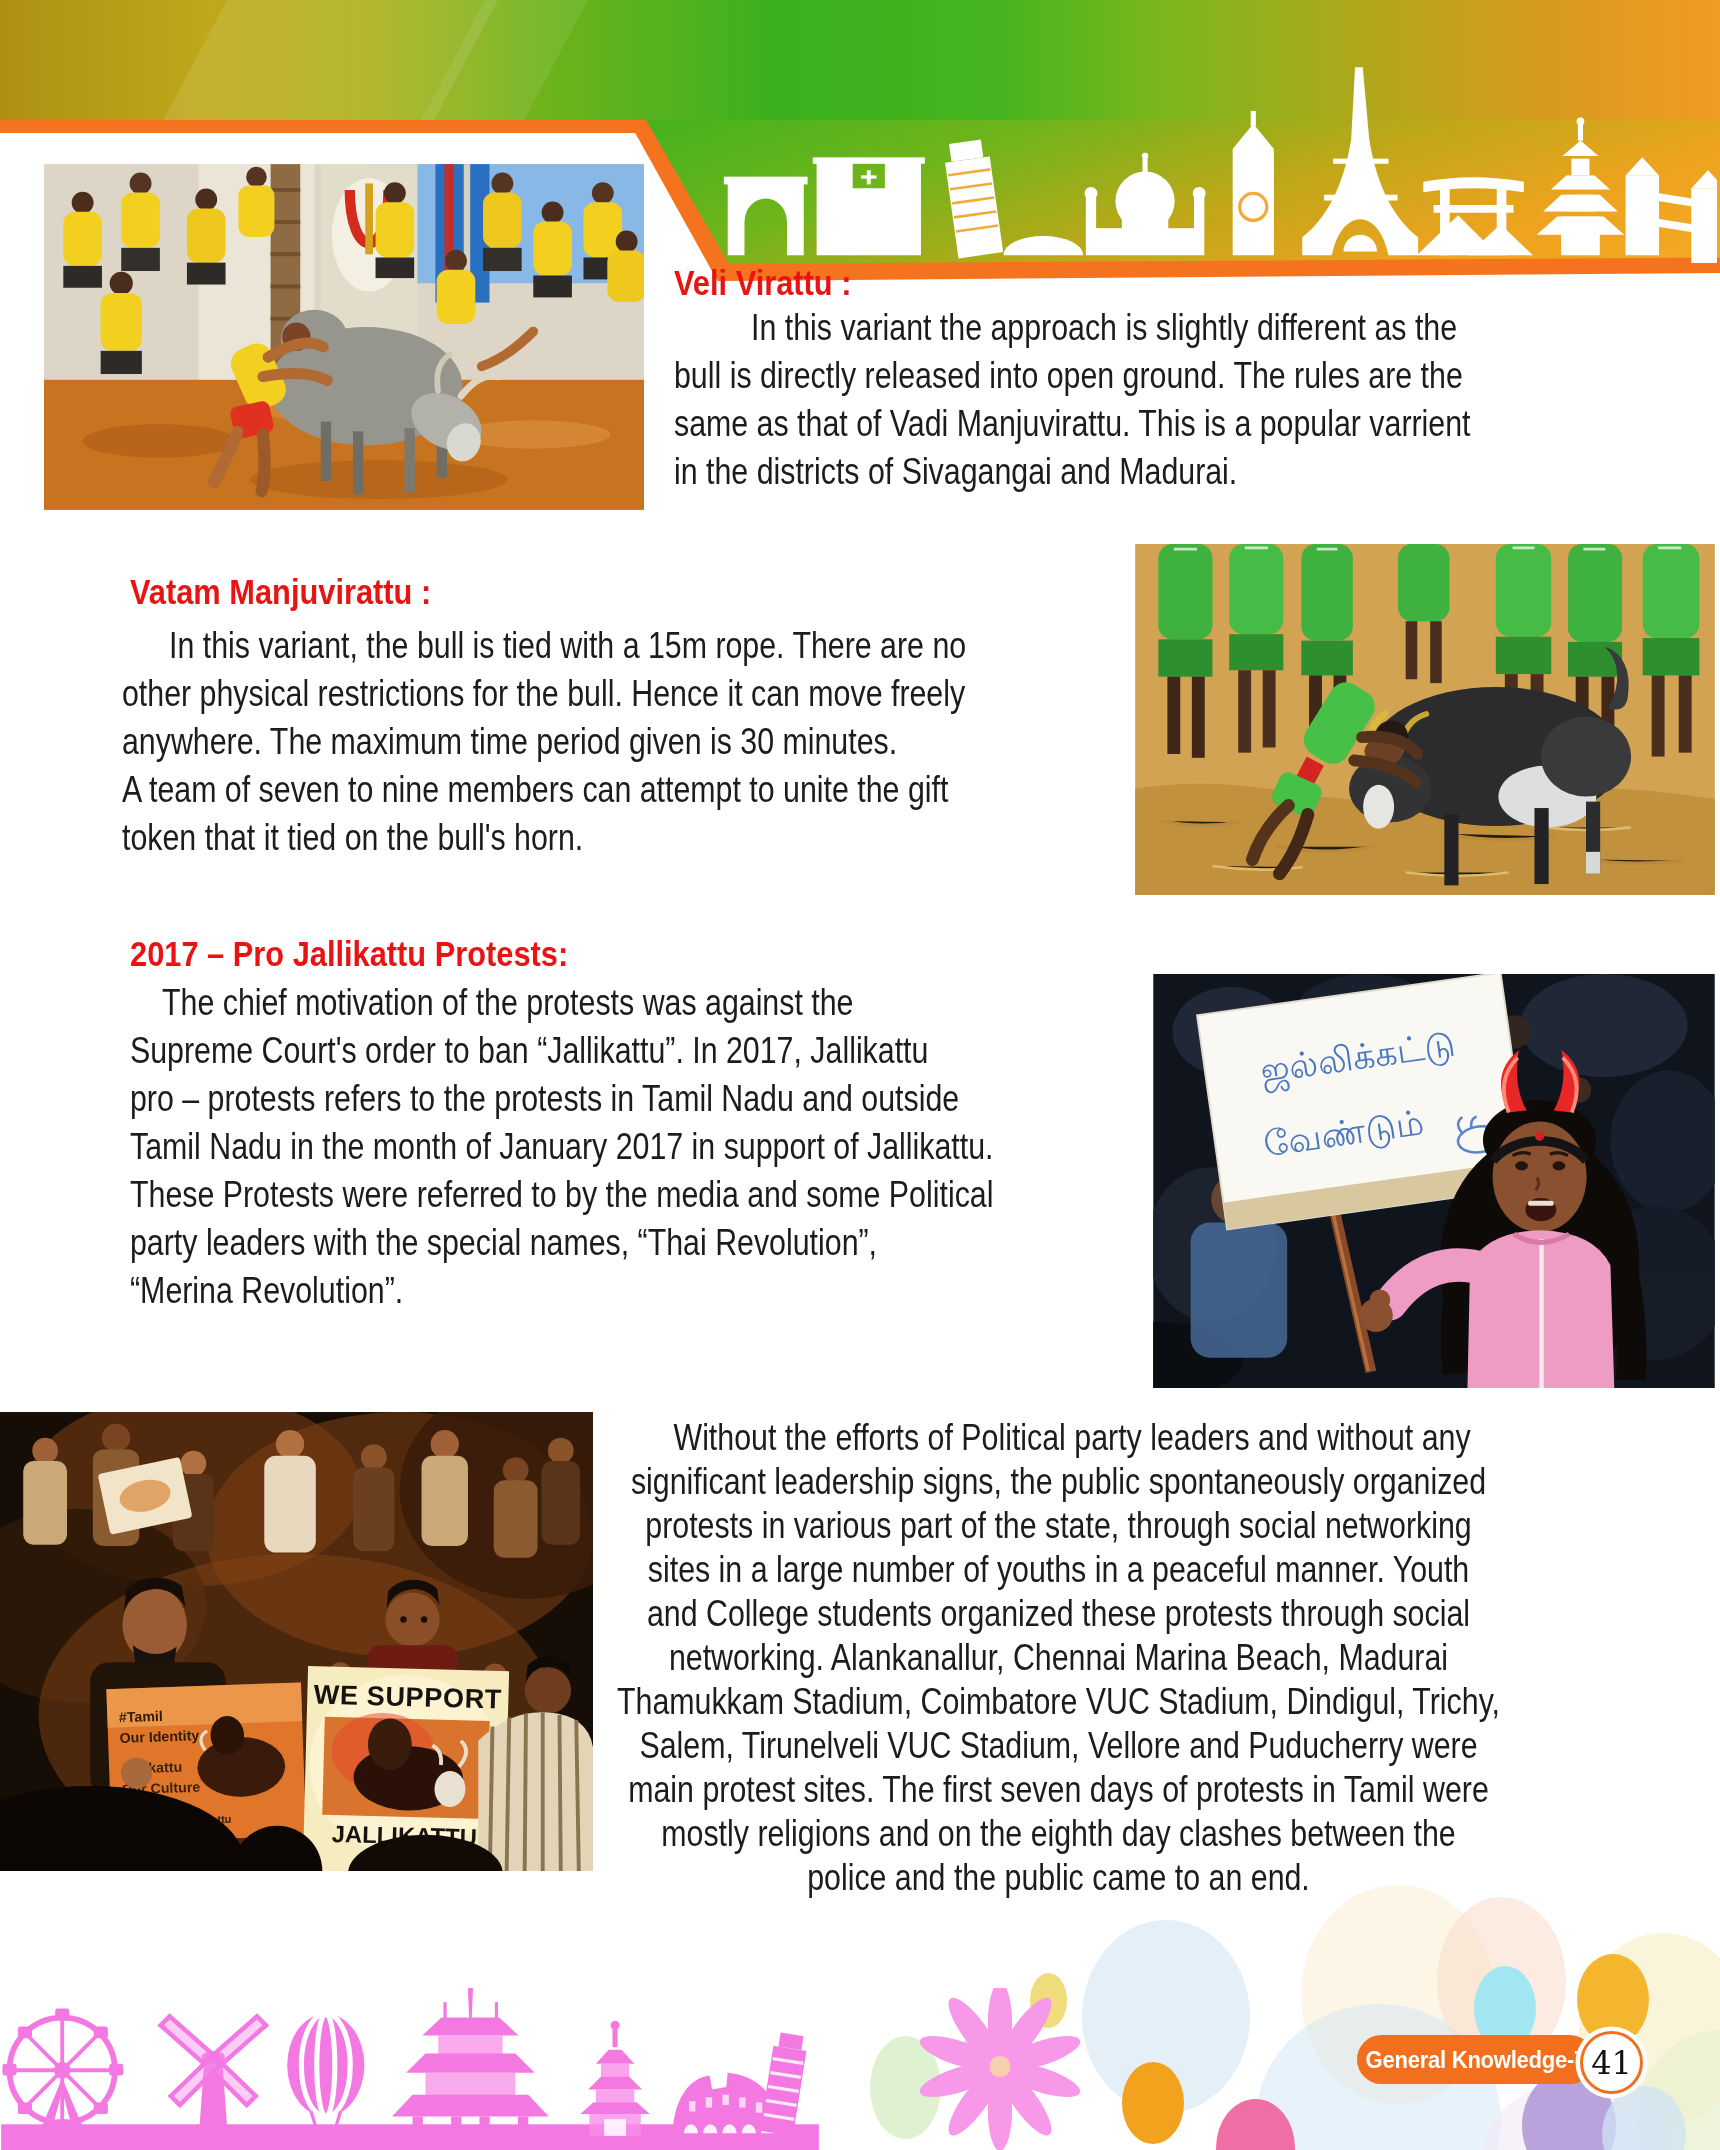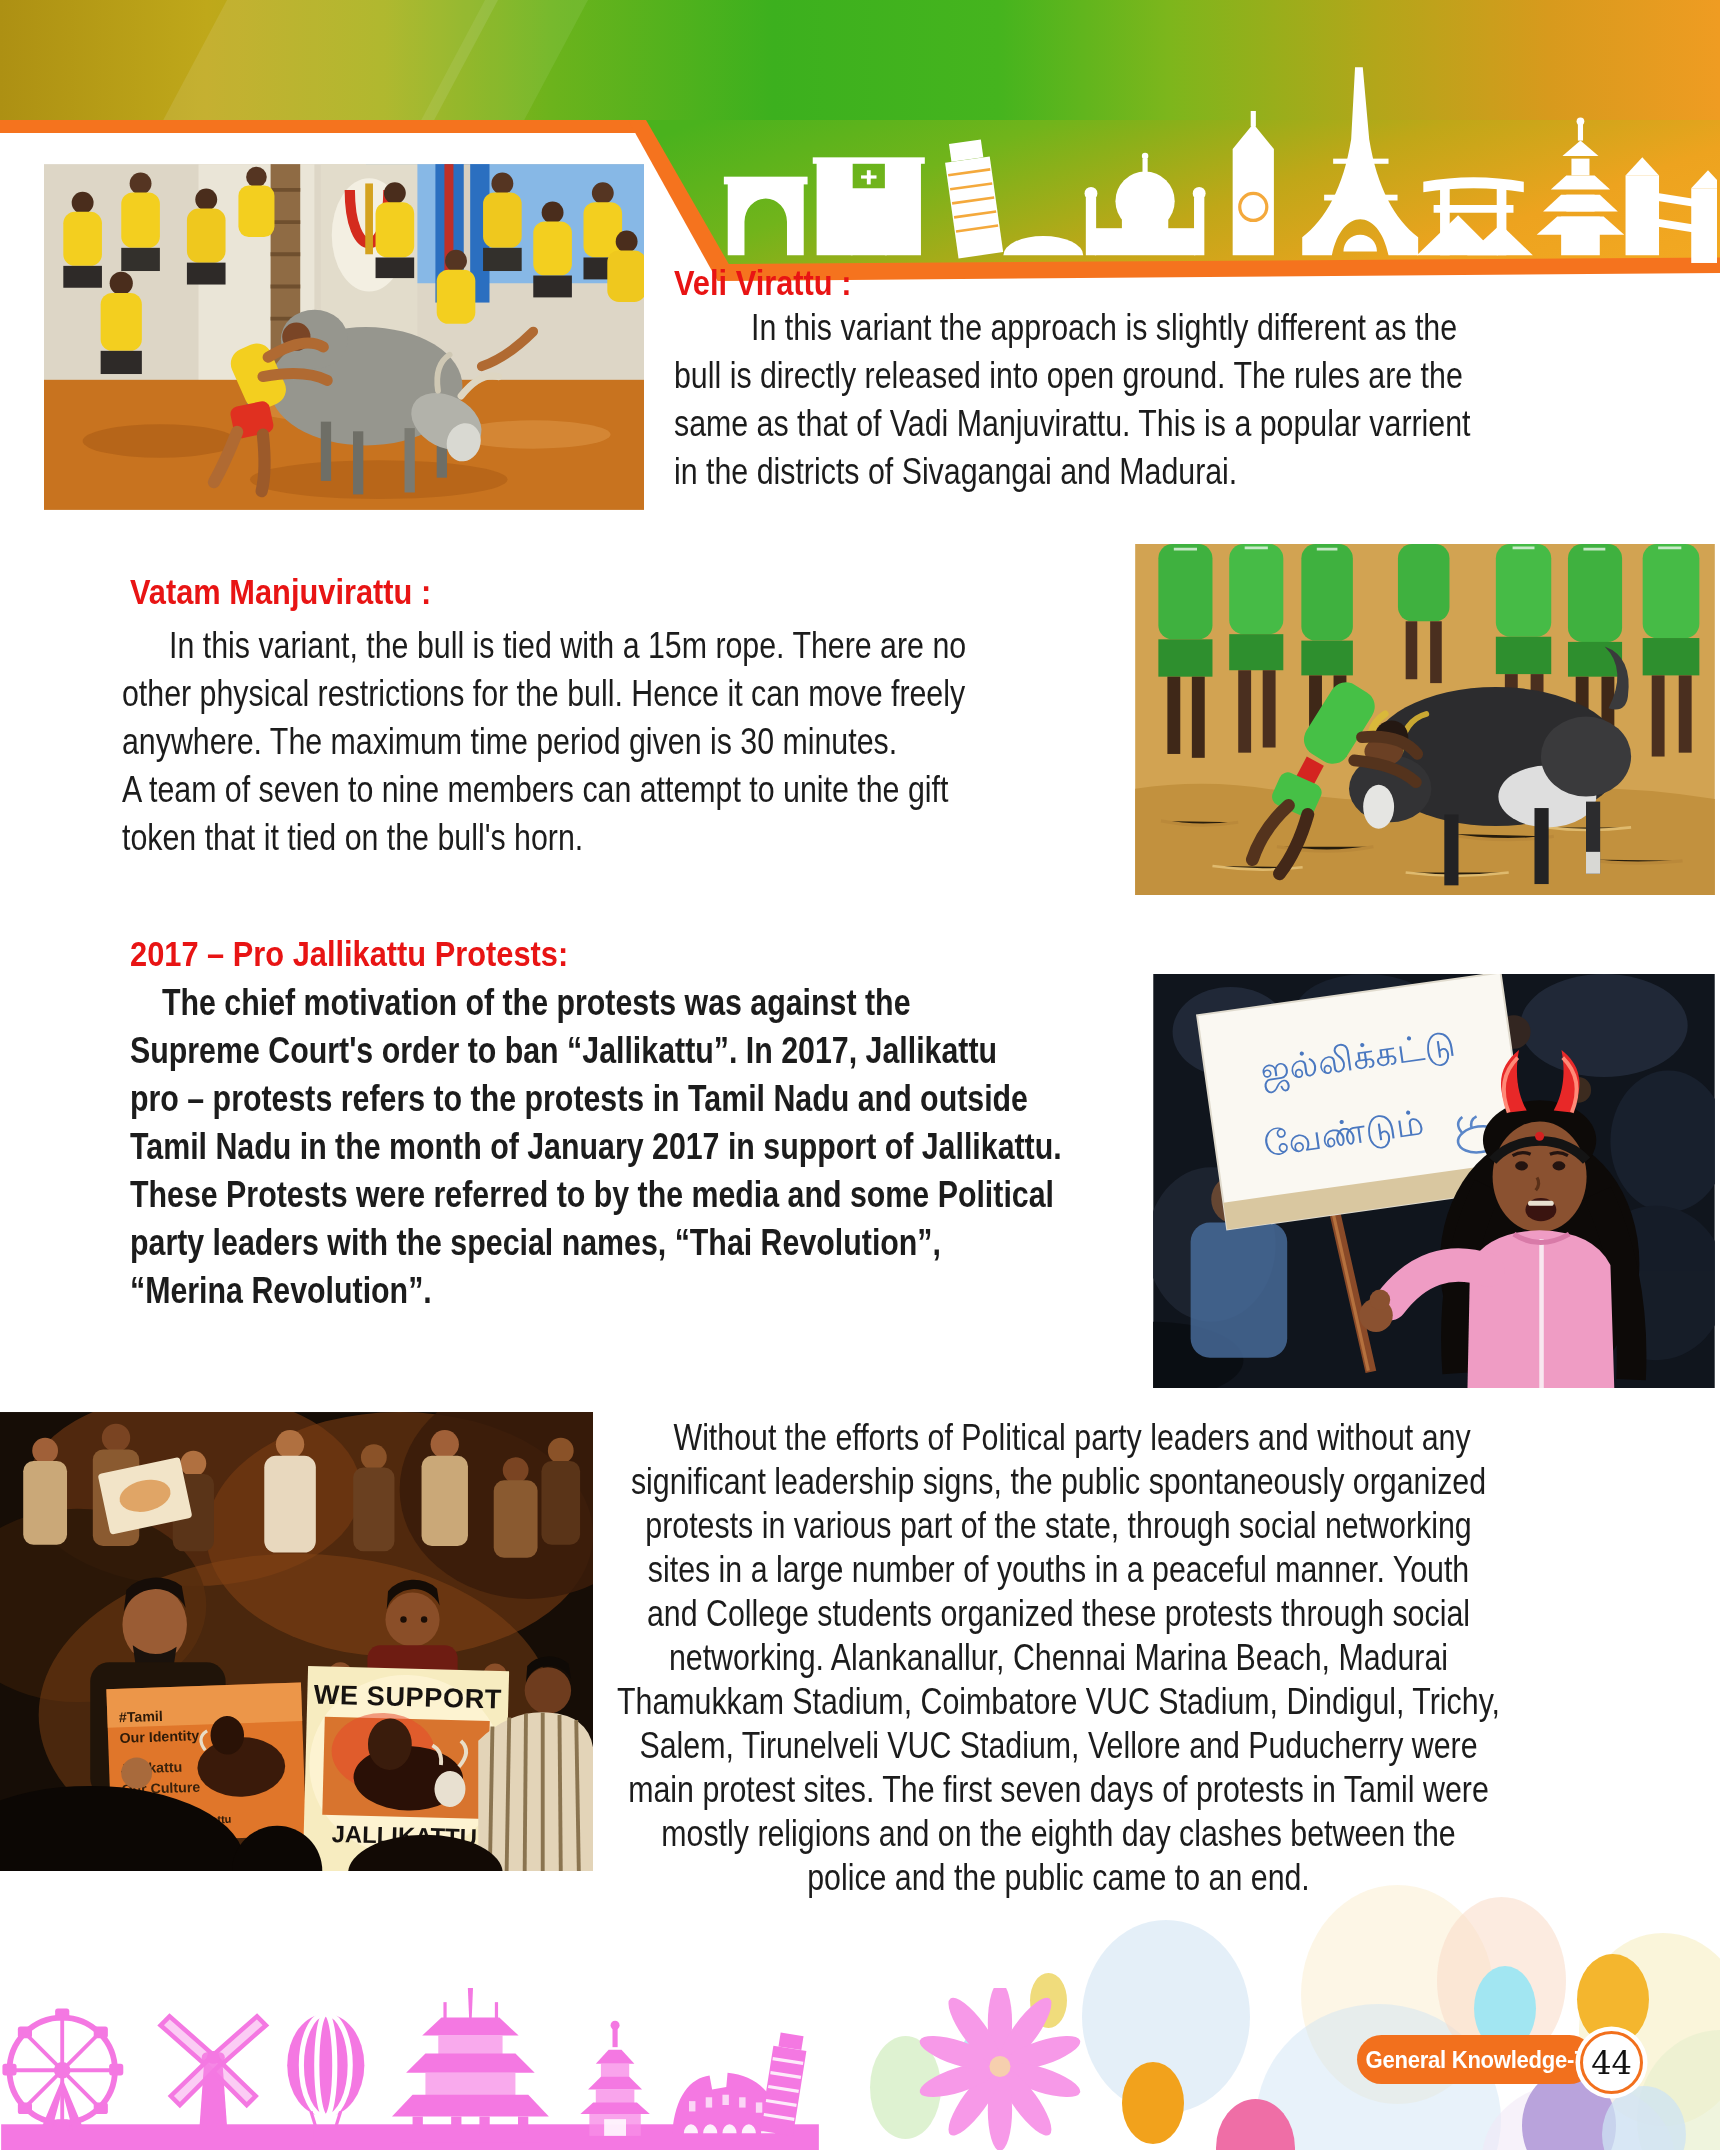--- a/index.html
+++ b/index.html
@@ -504,21 +504,21 @@
   <div class="abs txt h-red" style="left:130px;top:572px;">Vatam Manjuvirattu :</div>
   <div class="abs txt" style="left:122px;top:622px;">
     <div class="bl" style="margin-left:47px">In this variant, the bull is tied  with a 15m rope. There are no</div>
     <div class="bl">other physical restrictions for the bull. Hence it can move freely</div>
     <div class="bl">anywhere. The maximum time period given is 30 minutes.</div>
     <div class="bl">A team of seven to nine members can attempt to unite the gift</div>
     <div class="bl">token that it tied on the bull's horn.</div>
   </div>
 
   <div class="abs txt h-red" style="left:130px;top:934px;">2017 – Pro Jallikattu Protests:</div>
-  <div class="abs txt" style="left:130px;top:979px;font-weight:bold;">
+  <div class="abs txt" style="left:130px;top:979px;">
     <div class="bl" style="margin-left:32px">The chief motivation of the protests was against the</div>
     <div class="bl">Supreme Court's order to ban “Jallikattu”.  In 2017, Jallikattu</div>
     <div class="bl">pro – protests refers to the protests in Tamil Nadu and outside</div>
     <div class="bl">Tamil Nadu in the month of January 2017 in support of Jallikattu.</div>
     <div class="bl">These Protests were referred to by the media and some Political</div>
     <div class="bl">party leaders with the special names, “Thai Revolution”,</div>
     <div class="bl">“Merina Revolution”.</div>
   </div>
 
   <div class="abs txt" style="left:617px;top:1416px;text-align:center;">
@@ -690,16 +690,16 @@
             <line x1="1182" y1="178" x2="1230" y2="178"></line>
           <line x1="1182" y1="200" x2="1230" y2="200"></line>
         </g>
       </g>
     </g>
   </svg>
 
   <div class="abs badge">
     <span class="badge-label">General Knowledge-7</span>
   </div>
-  <div class="abs pagenum">44</div>
+  <div class="abs pagenum">41</div>
 
 </div>
 
 
 </body></html>

